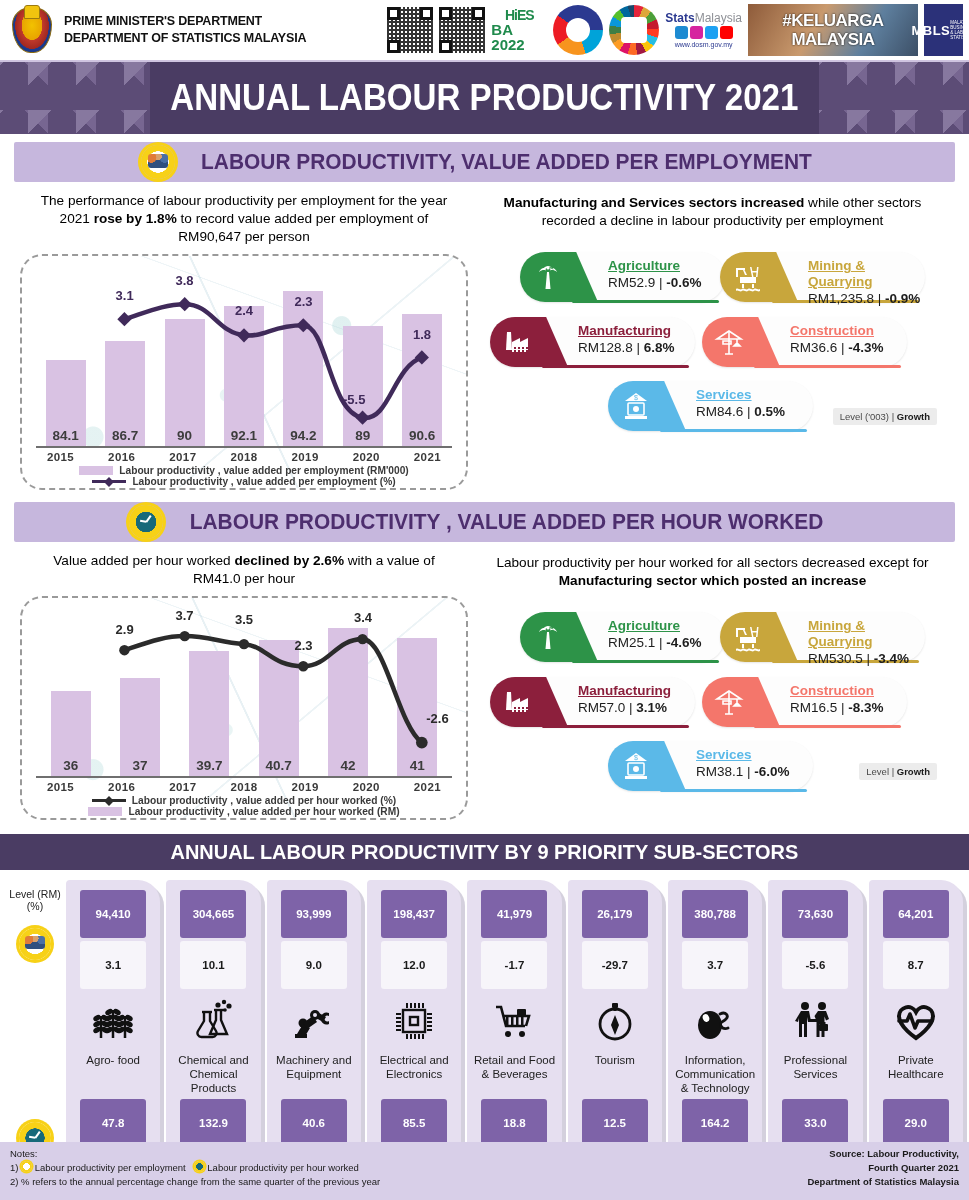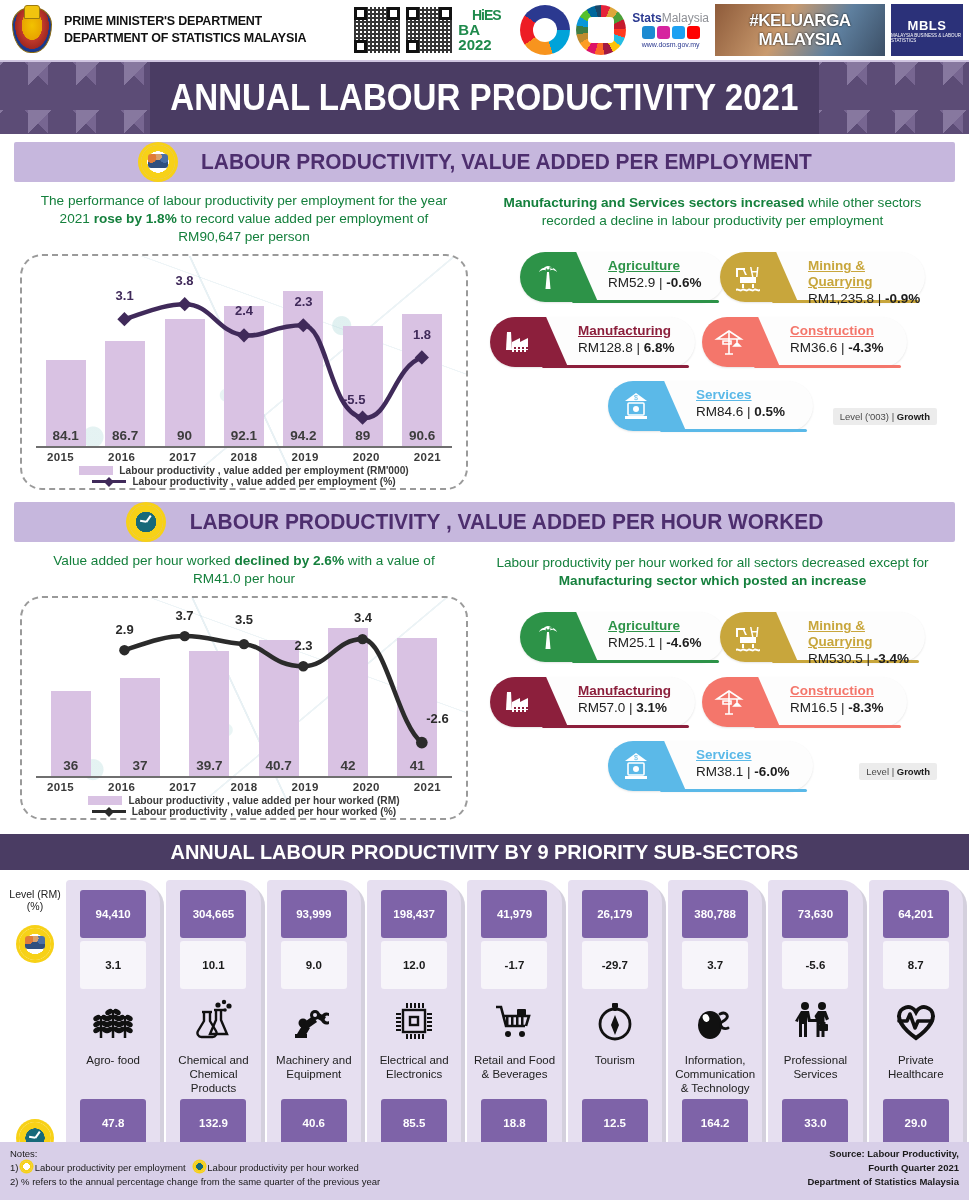--- a/index.html
+++ b/index.html
@@ -80,22 +80,22 @@
   .statsm .icons i:nth-child(4){background:#ff0000;}
   .statsm .url { font-size:7px; color:#2b3990; }
   .keluarga {
     width:170px;height:52px;
     background: linear-gradient(120deg,#8e5b3a,#c99a6e 40%,#5e7f9e 70%,#3c4f66);
     display:flex;flex-direction:column;align-items:center;justify-content:center;
     color:#fff;font-weight:bold;font-size:17px;line-height:19px;letter-spacing:-0.5px;
     text-shadow:0 0 2px #000;
   }
   .mbls {
-    width:72px;height:52px;background:#2b3179;color:#fff;
-    display:flex;flex-direction:column;align-items:center;justify-content:center;
+    width:39px;height:52px;background:#2b3179;color:#fff;
+    display:flex;flex-direction:row;align-items:center;justify-content:center;
   }
   .mbls b{font-size:13px;letter-spacing:.5px;}
   .mbls small{font-size:4.5px;}
 
   
   .title-banner {
     position:relative; height:72px; width:100%;
     background:#4a3c63;
     display:flex;align-items:center;justify-content:center;
     overflow:hidden;
@@ -158,21 +158,21 @@
     content:"";position:absolute;left:50%;top:50%;width:1.5px;height:6px;background:#fff;
     transform-origin: bottom center; transform: translate(-50%,-100%) rotate(-80deg);
     z-index:2;
   }
 
   .panel-body { display:flex; background:#fff; position:relative; }
   .panel-left  { width:460px; padding:8px 6px 4px 6px; position:relative; }
   .panel-right { flex:1; padding:10px 10px 4px 6px; position:relative; }
 
   .lead {
-    text-align:center; font-size:13.6px; line-height:18px; color:#15803d;
+    text-align:center; font-size:13.6px; line-height:18px; color:#000000;
     padding: 2px 16px 0 16px;
   }
   .lead.lt { padding: 2px 8px 0 8px; }
   .lead b { font-weight:bold; }
 
   
   .chartbox {
     margin-top:8px; border:2.5px dashed #9a9a9a; border-radius:22px;
     height:236px; position:relative; padding:6px 8px 0 8px;
     background: #fff;
@@ -620,26 +620,26 @@
           <div>2015</div>
           <div>2016</div>
           <div>2017</div>
           <div>2018</div>
           <div>2019</div>
           <div>2020</div>
           <div>2021</div>
         </div>
         <div class="legend">
           <div class="legrow">
+            <span class="legline k"></span>
+            <span>Labour productivity , value added per hour worked (%)</span>
+          </div>
+          <div class="legrow">
             <span class="legswatch"></span>
             <span>Labour productivity , value added per hour worked (RM)</span>
-          </div>
-          <div class="legrow">
-            <span class="legline k"></span>
-            <span>Labour productivity , value added per hour worked (%)</span>
           </div>
         </div>
       </div>
     </div>
 
     <div class="panel-right">
       <div class="lead lt">
         <span>Labour productivity per hour worked for all sectors decreased except for </span><b>Manufacturing sector which posted an increase</b>
       </div>
       <div class="cards" style="height:180px">

